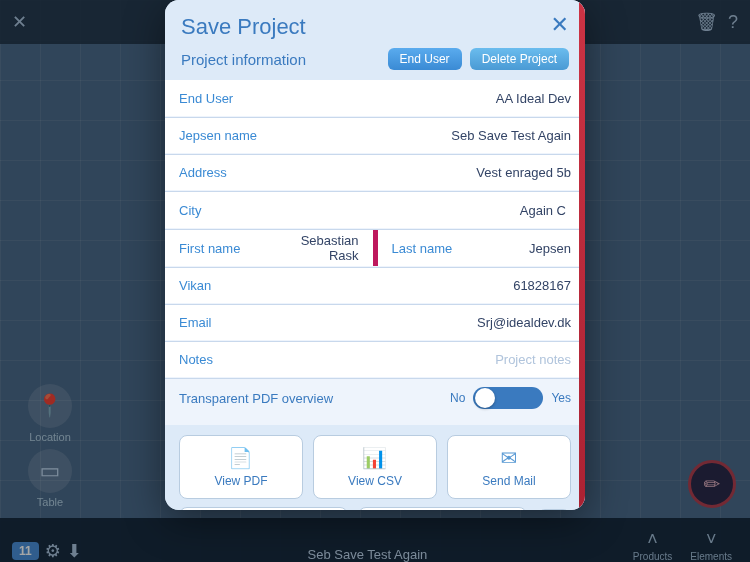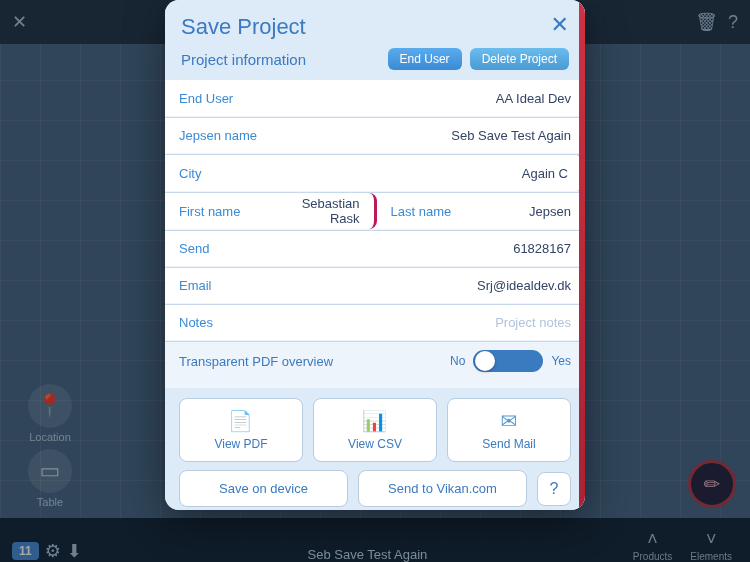--- a/index.html
+++ b/index.html
@@ -266,22 +266,21 @@
       margin-bottom: 1px;
     }
     .form-cell {
       display: flex;
       align-items: center;
       flex: 1;
       padding: 0 14px;
       min-height: 36px;
     }
     .form-cell:first-child {
-      border-right: 3px solid #be185d;
-      border-radius: 8px;
+      border-right: 5px solid #be185d;
     }
 
     
     .toggle-row {
       display: flex;
       align-items: center;
       background: #eef4fc;
       padding: 8px 14px;
       gap: 8px;
       border-top: 1px solid #c8d8ec;
@@ -459,41 +458,45 @@
       <div class="form-row">
         <span class="form-label">End User</span>
         <span class="form-value">AA Ideal Dev</span>
       </div>
 
       <div class="form-row">
         <span class="form-label">Jepsen name</span>
         <span class="form-value">Seb Save Test Again</span>
       </div>
 
+      <div class="form-row">
+        <span class="form-label">Address</span>
+        <span class="form-value">Vest enraged 5b</span>
+      </div>
 
       <div class="form-row-split">
         <div class="form-cell">
           <span class="form-label">City</span>
           <span class="form-value">Again C</span>
         </div>
       </div>
 
       <div class="form-row-split">
         <div class="form-cell">
           <span class="form-label">First name</span>
           <span class="form-value">Sebastian Rask</span>
         </div>
         <div class="form-cell">
           <span class="form-label">Last name</span>
           <span class="form-value">Jepsen</span>
         </div>
       </div>
 
       <div class="form-row">
-        <span class="form-label">Send</span>
+        <span class="form-label">Vikan</span>
         <span class="form-value">61828167</span>
       </div>
 
       <div class="form-row">
         <span class="form-label">Email</span>
         <span class="form-value">Srj@idealdev.dk</span>
       </div>
 
       <div class="form-row">
         <span class="form-label">Notes</span>

